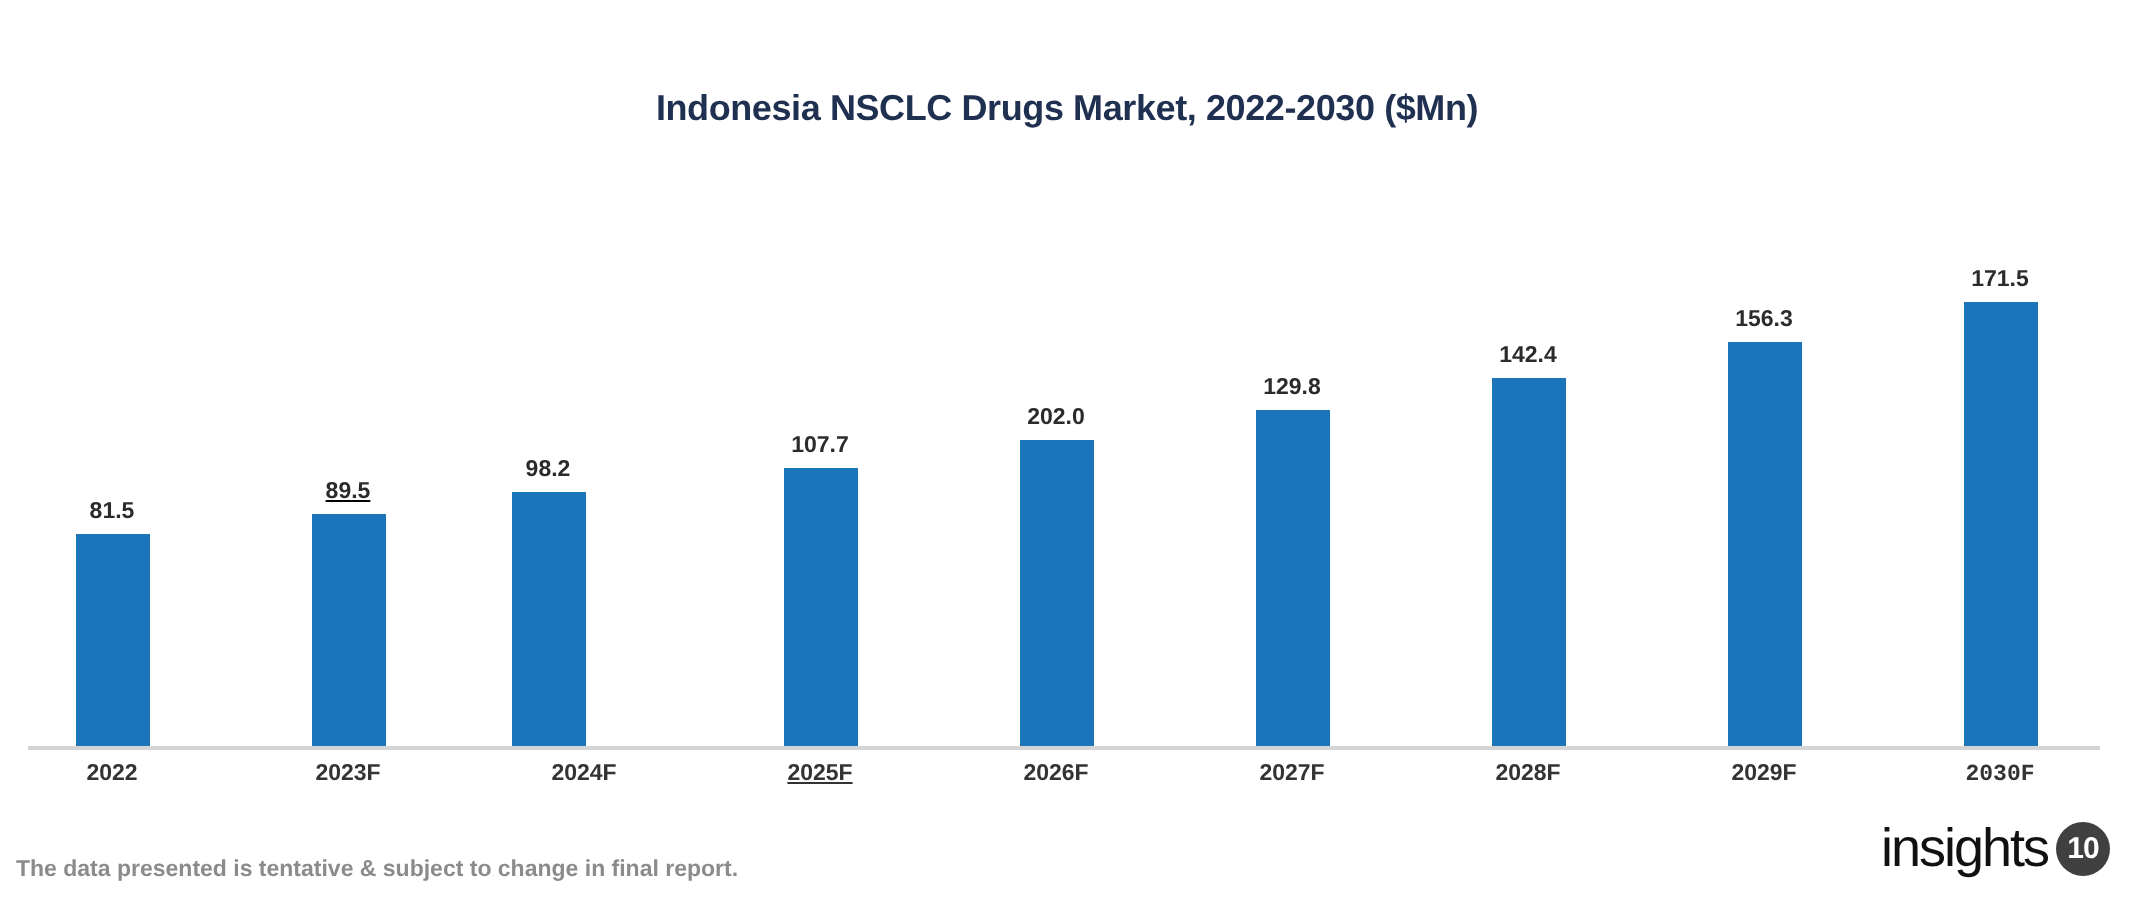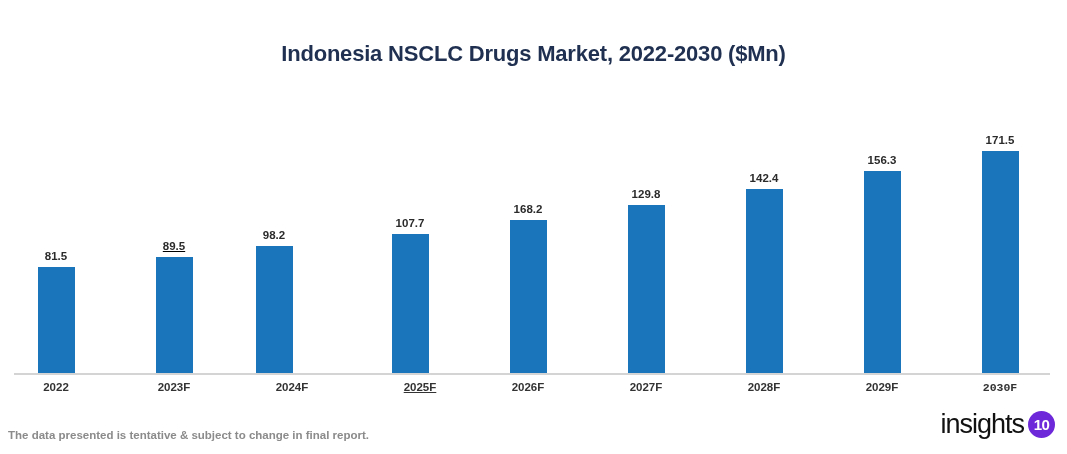--- a/index.html
+++ b/index.html
@@ -20,21 +20,21 @@
 
   
   .title-block {
     position: absolute;
     left: 0;
     top: 42px;
     width: 1067px;
     text-align: center;
   }
   #chart-title {
-    font-size: 22px;
+    font-size: 18px;
     font-weight: bold;
     color: #1f3050;
     letter-spacing: -0.2px;
     line-height: 24px;
   }
   #chart-subtitle {
     margin-top: 8px;
     font-size: 14.5px;
     font-weight: bold;
     color: #1b75bb;
@@ -149,21 +149,21 @@
         </div>
         <div class="bar-group" style="left: 215px;">
           <div class="bar-value">98.2</div>
           <div class="bar" style="height: 127.169px; background: rgb(27, 117, 187);"></div>
         </div>
         <div class="bar-group" style="left: 351px;">
           <div class="bar-value">107.7</div>
           <div class="bar" style="height: 139.471px; background: rgb(27, 117, 187);"></div>
         </div>
         <div class="bar-group" style="left: 469px;">
-          <div class="bar-value">168.2</div>
+          <div class="bar-value">202.0</div>
           <div class="bar" style="height: 153.069px; background: rgb(27, 117, 187);"></div>
         </div>
         <div class="bar-group" style="left: 587px;">
           <div class="bar-value">129.8</div>
           <div class="bar" style="height: 168.091px; background: rgb(27, 117, 187);"></div>
         </div>
         <div class="bar-group" style="left: 705px;">
           <div class="bar-value">142.4</div>
           <div class="bar" style="height: 184.408px; background: rgb(27, 117, 187);"></div>
         </div>
@@ -173,29 +173,29 @@
         </div>
         <div class="bar-group" style="left: 941px;">
           <div class="bar-value">171.5</div>
           <div class="bar" style="height: 222.093px; background: rgb(27, 117, 187);"></div>
         </div>
       </div>
     <div id="labels-container">
         <div class="bar-label" style="left: -3px;">2022</div>
         <div class="bar-label" style="left: 115px;">2023F</div>
         <div class="bar-label" style="left: 233px;">2024F</div>
-        <div class="bar-label" style="left: 361px; text-decoration: underline;">2025F</div>
+        <div class="bar-label" style="left: 351px; text-decoration: underline;">2025F</div>
         <div class="bar-label" style="left: 469px;">2026F</div>
         <div class="bar-label" style="left: 587px;">2027F</div>
         <div class="bar-label" style="left: 705px;">2028F</div>
         <div class="bar-label" style="left: 823px;">2029F</div>
         <div class="bar-label" style="left: 941px; font-family: Liberation Mono, monospace;">2030F</div>
       </div>
   </div>
 
   <div id="disclaimer" style="color: rgb(139, 139, 139);">The data presented is tentative &amp; subject to change in final report.</div>
 
   <div id="brand-logo">
     <span id="brand-wordmark">insights</span>
-    <span id="brand-badge" style="background: #6d28d9;">10</span>
+    <span id="brand-badge" style="background: #404040;">10</span>
   </div>
 
 </div>
 
 </body></html>

